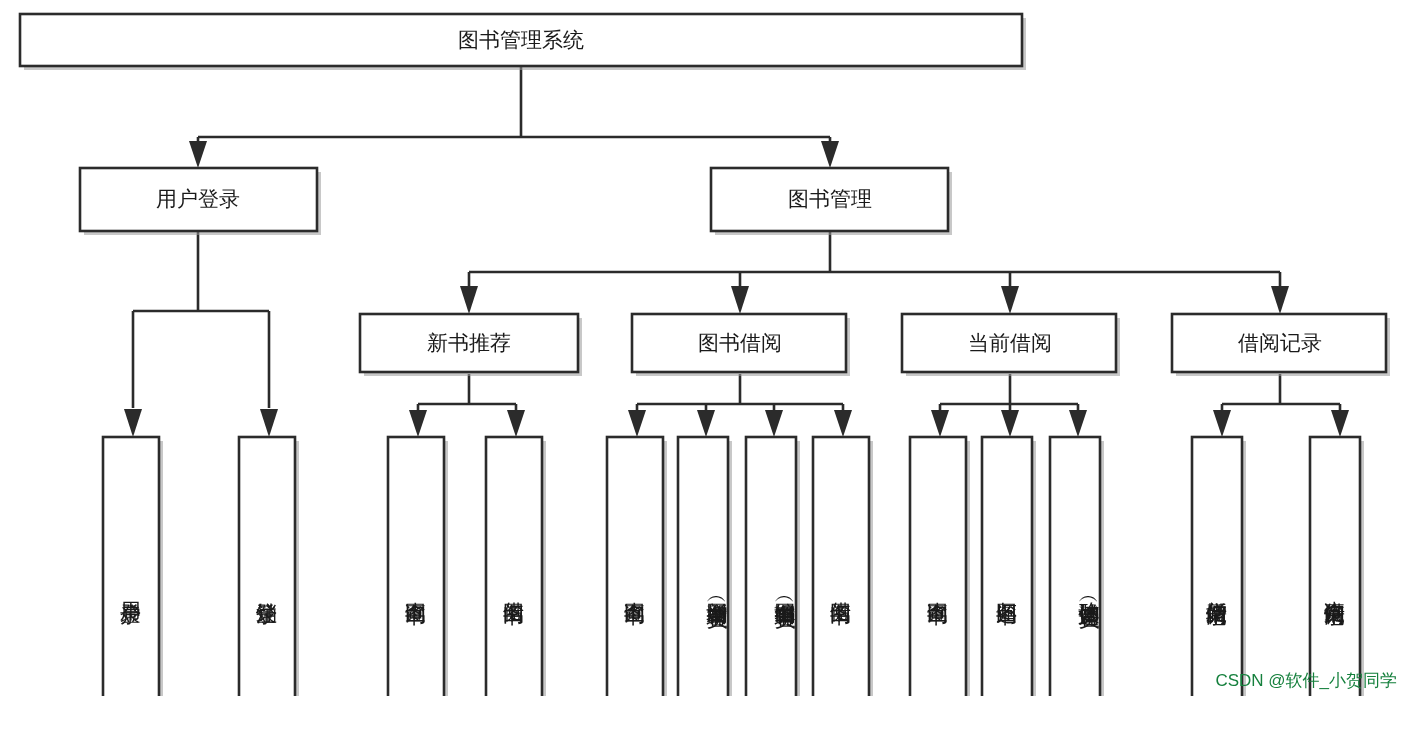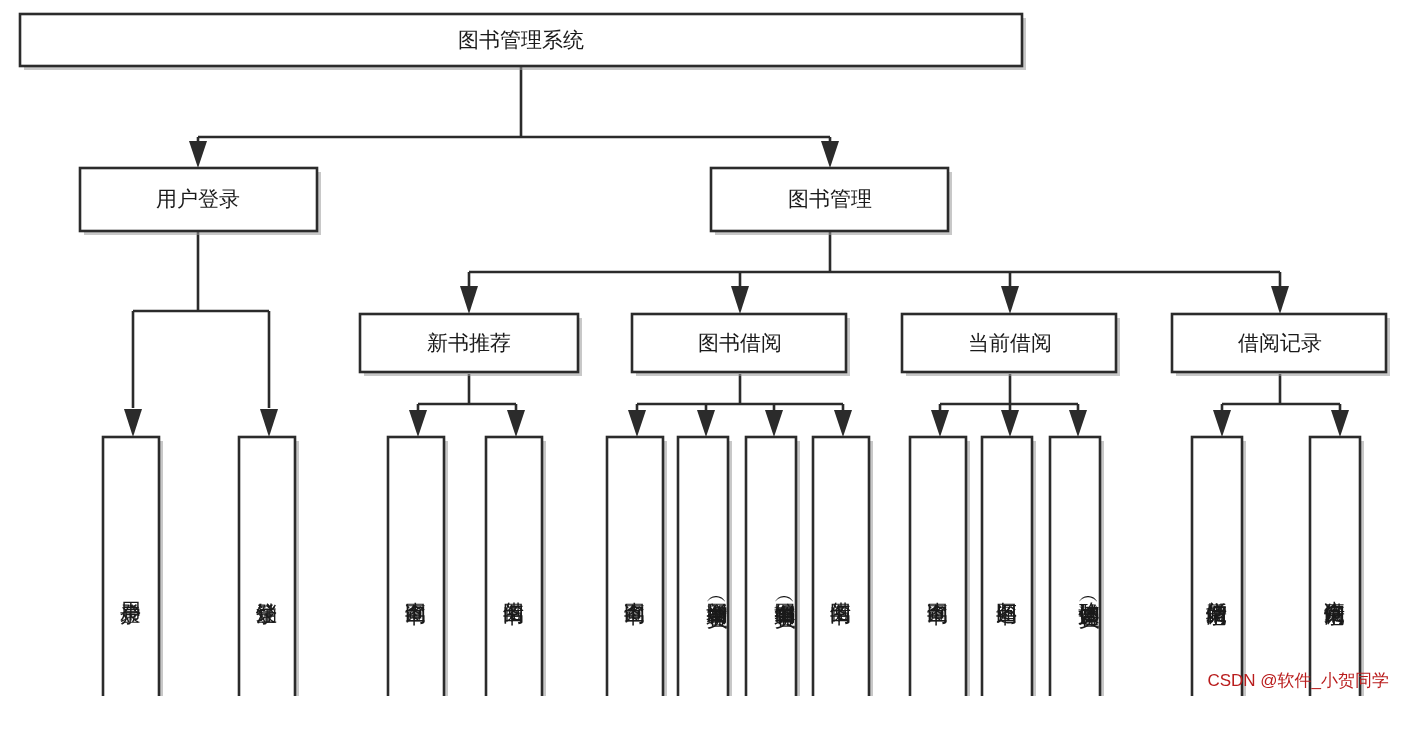--- a/index.html
+++ b/index.html
@@ -62,24 +62,24 @@
     letter-spacing: 1px;
     font-size: 21px;
     line-height: 1;
     color: #1a1a1a;
     pointer-events: none;
     white-space: nowrap;
     font-family: "Liberation Sans", "DejaVu Sans", sans-serif;
   }
   .watermark {
     position: absolute;
-    right: 16px;
+    right: 8px;
     bottom: 4px;
     font-size: 17px;
-    color: #b91c1c;
+    color: #15803d;
     font-family: "Liberation Sans", "DejaVu Sans", sans-serif;
     white-space: nowrap;
     pointer-events: none;
     margin-top: 28px;
   }
 </style>
 </head>
 <body>
 
 <div id="diagram-root">

